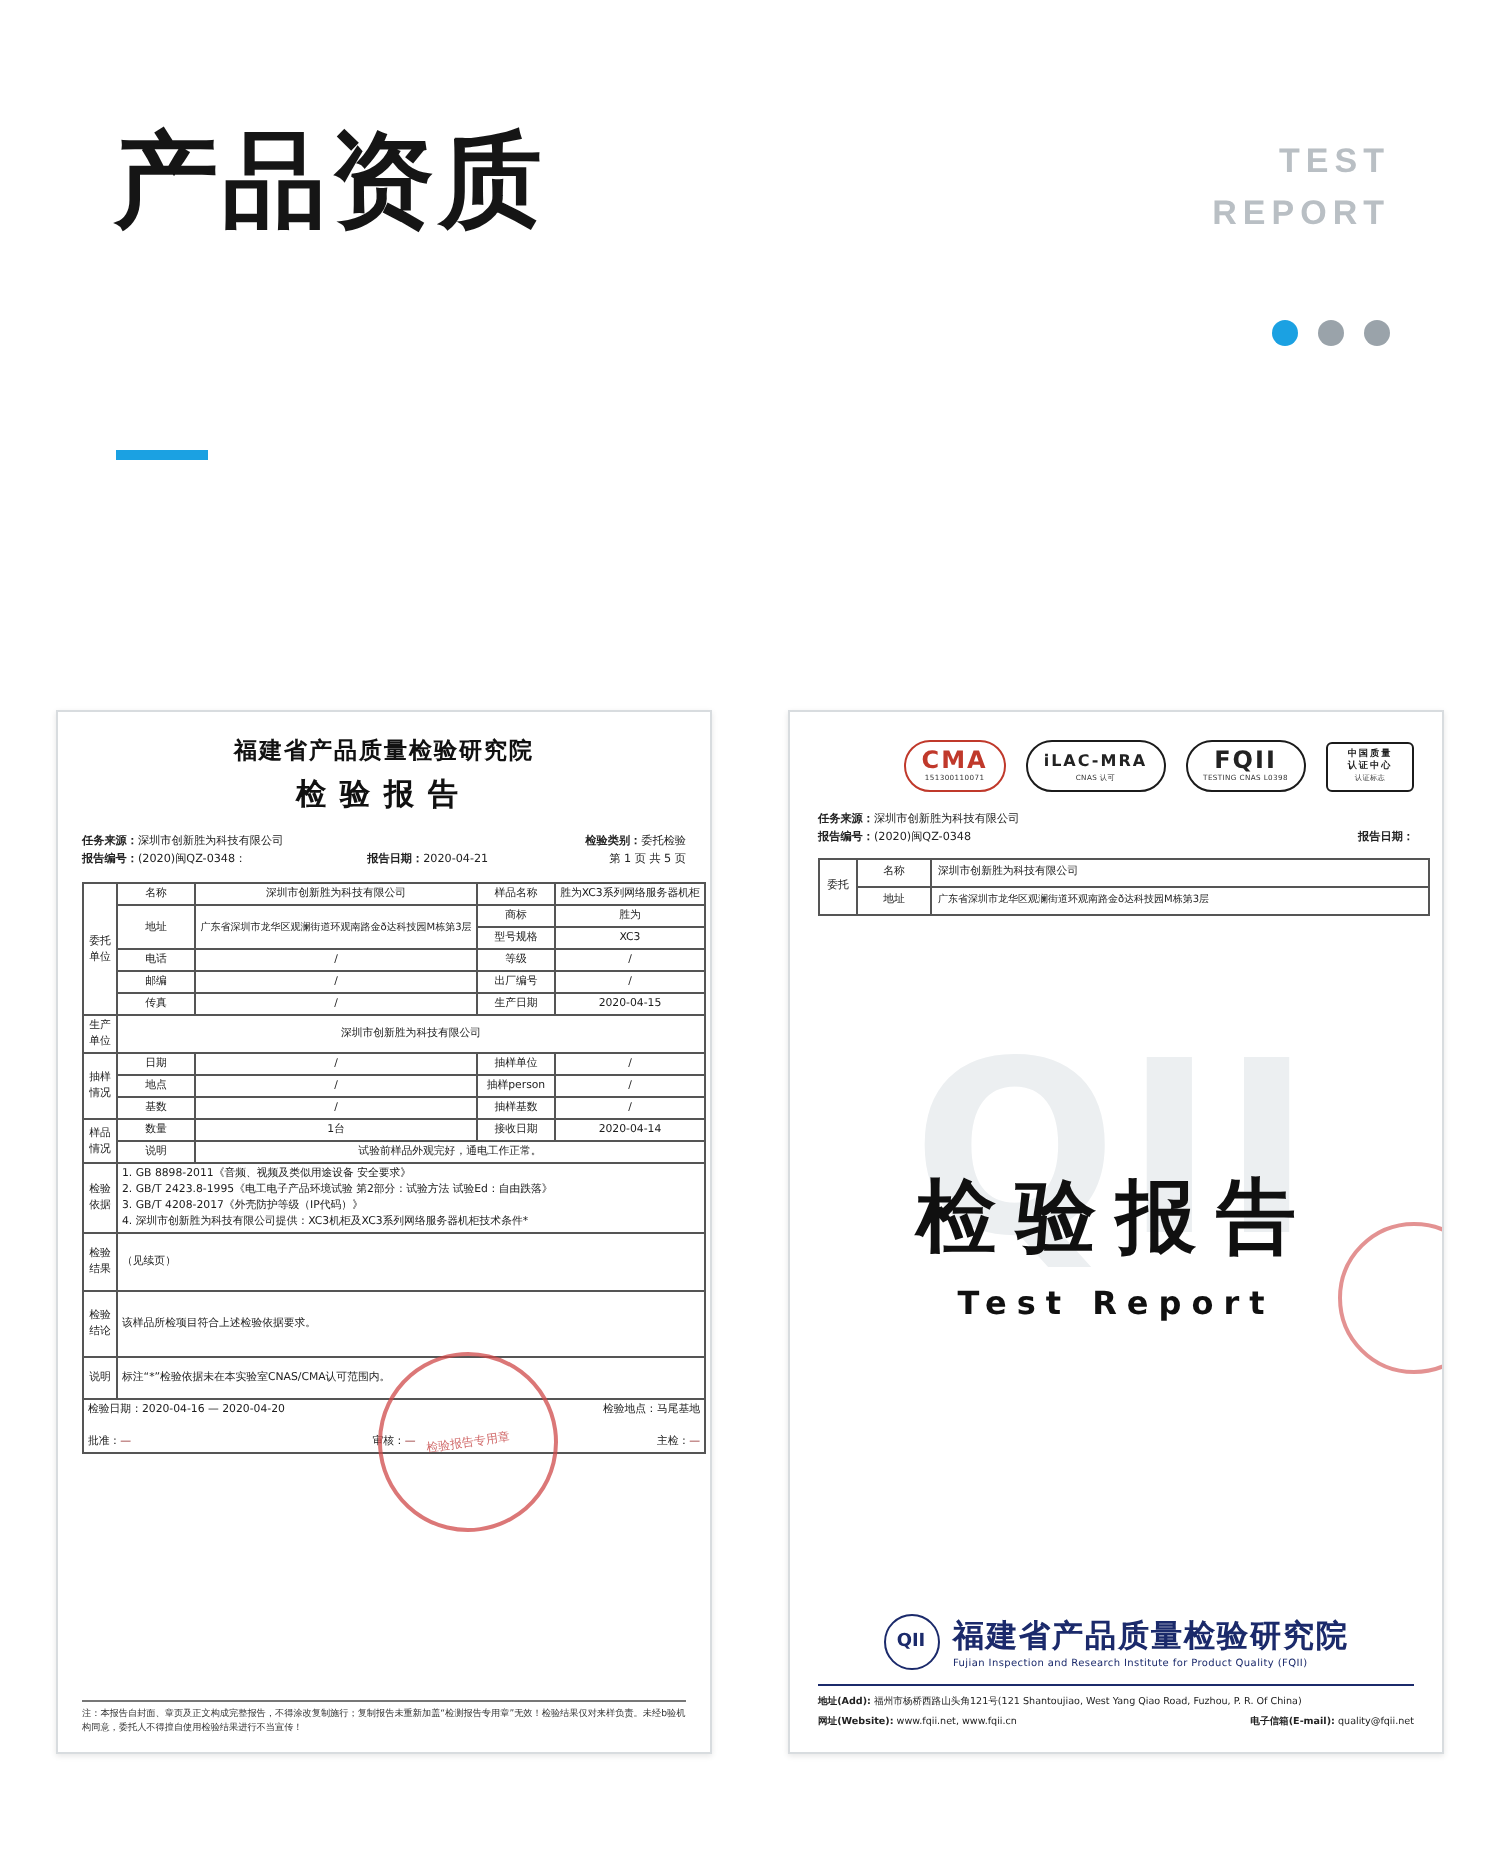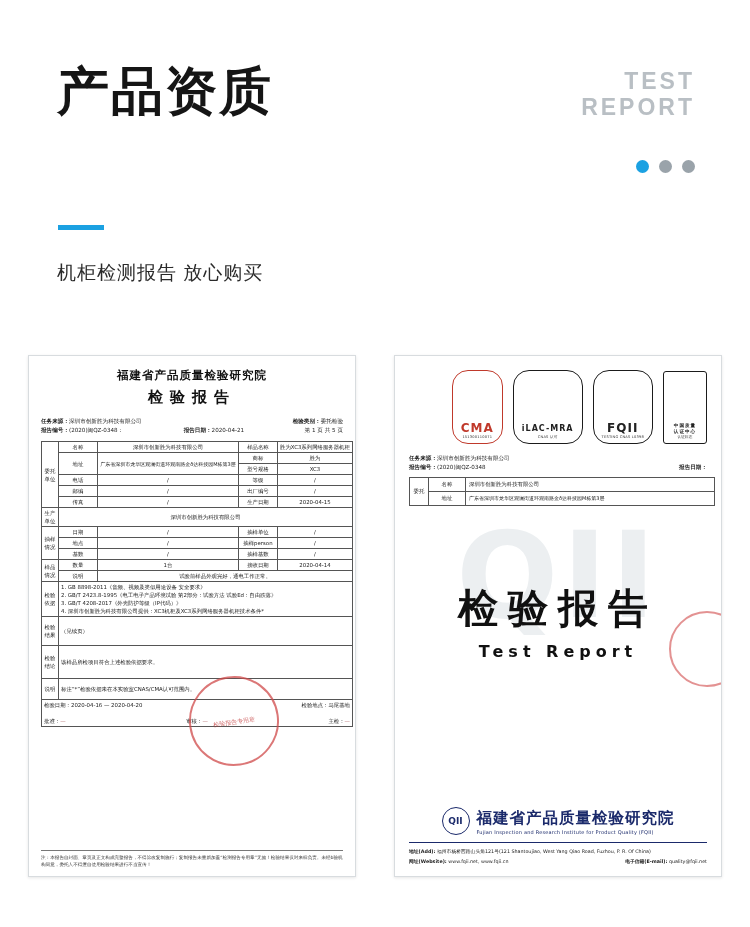--- a/index.html
+++ b/index.html
@@ -25,21 +25,21 @@
   .hero-rule{
     position:absolute;left:58px;top:225px;width:46px;height:5px;background:#1ba1e2;
   }
   .hero-sub{
     position:absolute;left:57px;top:260px;
     font-size:19px;color:#2b2b2b;letter-spacing:1px;
   }
   .hero-en{
     position:absolute;right:55px;top:68px;
     text-align:right;
-    font-size:23px;letter-spacing:3px;color:#b9bfc4;font-weight:bold;margin-left:48px;
+    font-size:17px;letter-spacing:3px;color:#b9bfc4;font-weight:bold;margin-left:48px;
   }
   .hero-en div{line-height:26px;}
   .dots{position:absolute;right:55px;top:160px;display:flex;gap:10px;}
   .dot{width:13px;height:13px;border-radius:50%;background:#9aa3aa;}
   .dot.active{background:#1ba1e2;}
 
   
   .docs{position:absolute;left:28px;top:355px;width:694px;display:flex;gap:38px;}
   .doc{
     width:336px;height:520px;background:#fff;
@@ -82,21 +82,21 @@
   .sig{font-family:"DejaVu Serif",serif;color:#8b1d1d;font-style:italic;}
   .stamp{
     position:absolute;width:86px;height:86px;border:2px solid #d04a4a;border-radius:50%;
     color:#c23b3b;font-size:6px;display:flex;align-items:center;justify-content:center;
     text-align:center;line-height:9px;opacity:.75;transform:rotate(-8deg);
   }
 
   
   .d2-logos{display:flex;justify-content:flex-end;gap:10px;margin:14px 14px 0 0;align-items:center;}
   .logo{border:1.4px solid #1b1b1b;border-radius:16px;padding:3px 8px;text-align:center;}
-  .logo .big{font-size:12px;font-weight:bold;letter-spacing:1px;line-height:13px;margin-top:48px;}
+  .logo .big{font-size:12px;font-weight:bold;letter-spacing:1px;line-height:13px;}
   .logo .sm{font-size:3.6px;letter-spacing:.2px;line-height:5px;color:#333;}
   .logo.red{border-color:#c0392b;color:#c0392b;}
   .logo.sq{border-radius:3px;}
   .d2-meta{margin:10px 14px 0 14px;font-size:5.6px;color:#222;line-height:9px;}
   .d2-meta .row{display:flex;justify-content:space-between;}
   table.grid2{
     margin:5px 14px 0 14px;width:306px;border-collapse:collapse;font-size:5.4px;color:#1b1b1b;
   }
   table.grid2 td{border:.6px solid #555;padding:2px 3px;line-height:9px;}
   .watermark{
@@ -131,21 +131,20 @@
 </head>
 <body>
 
 <div class="page">
 
   <div class="hero">
     <div class="hero-title">
       <div>产品资质</div>
     </div>
     <div class="hero-rule"></div>
-    <div class="hero-sub">机柜检测报告 放心购买</div>
     <div class="hero-en">
       <div>TEST</div>
       <div>REPORT</div>
     </div>
     <div class="dots">
       <div class="dot active"></div>
       <div class="dot"></div>
       <div class="dot"></div>
     </div>
   </div>

